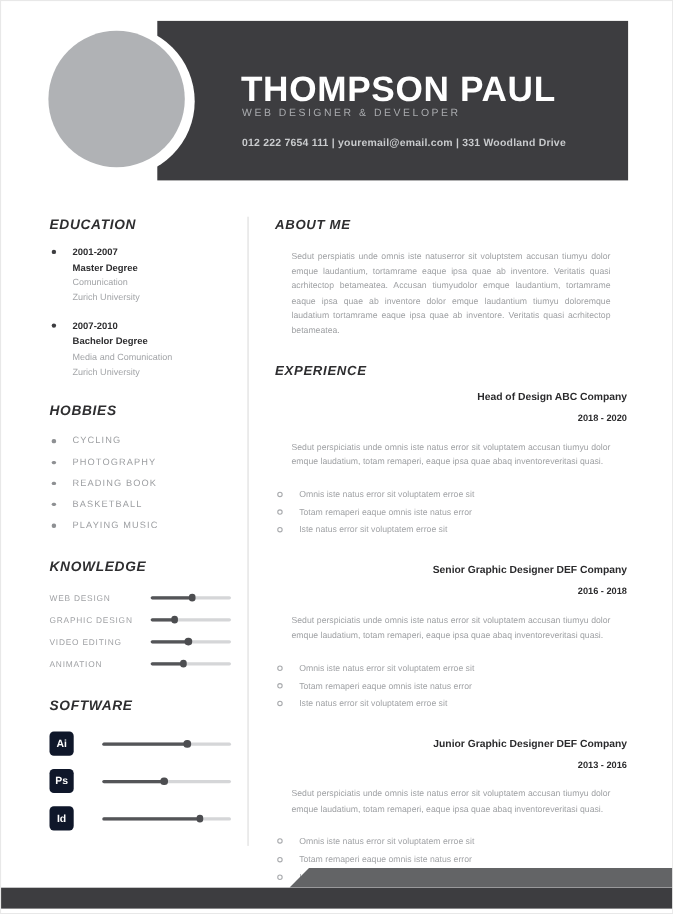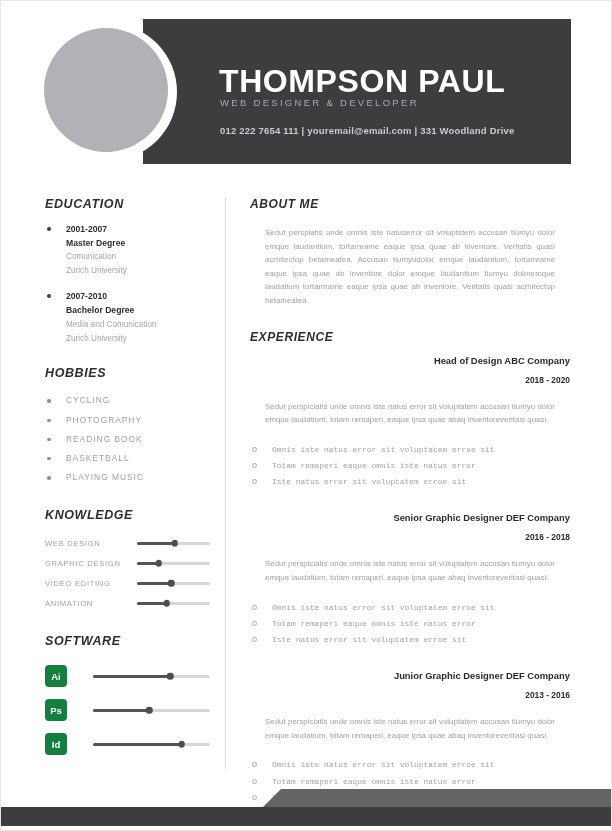--- a/index.html
+++ b/index.html
@@ -205,21 +205,21 @@
   
   .sw-row {
     display: flex;
     align-items: center;
     height: 34px;
   }
   .sw-badge {
     width: 22px;
     height: 22px;
     border-radius: 4px;
-    background: #15803d;
+    background: #0f172a;
     color: #ffffff;
     font-size: 9.5px;
     font-weight: bold;
     display: flex;
     align-items: center;
     justify-content: center;
     flex: none;
   }
   .sw-track-wrap {
     flex: 1;
@@ -249,21 +249,20 @@
     text-align: right;
   }
   .job-block { margin-bottom: 22px; }
   .bullets { margin-top: 10px; }
   .bullet {
     position: relative;
     padding-left: 22px;
     font-size: 7.9px;
     color: #a1a3a6;
     line-height: 2.05;
-    font-family: Liberation Mono, monospace;
   }
   .bullet .ring {
     position: absolute;
     left: 2px;
     top: 5px;
     width: 5px;
     height: 5px;
     border-radius: 50%;
     border: 1px solid #a8aaad;
     box-sizing: border-box;

